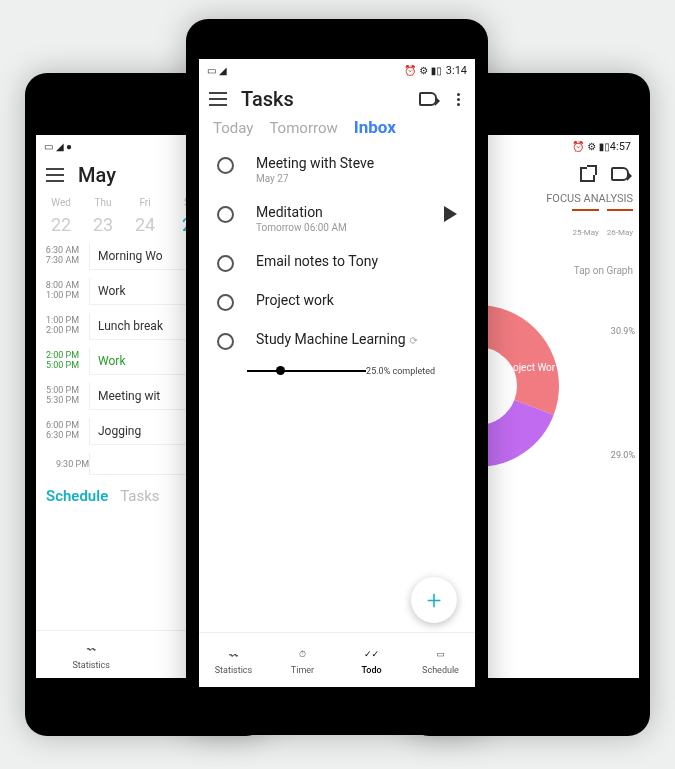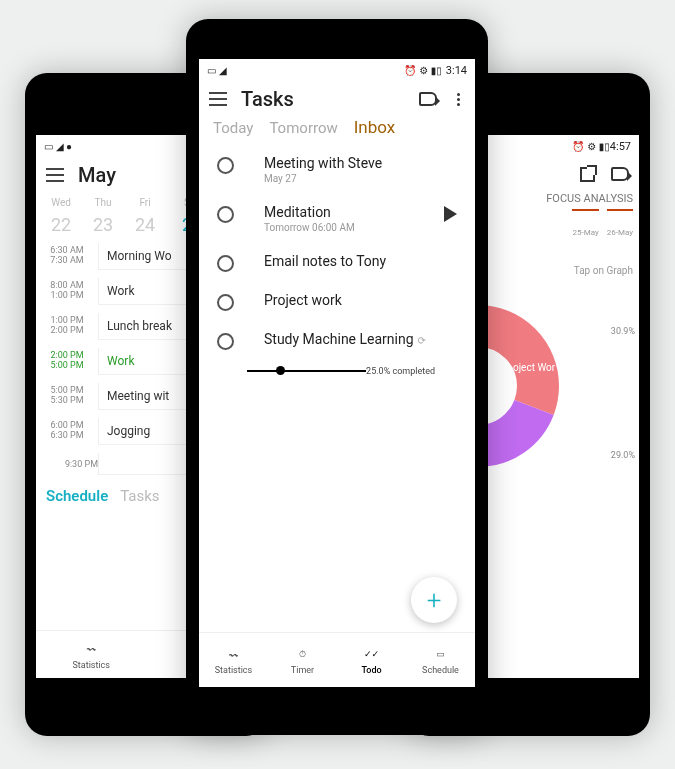--- a/index.html
+++ b/index.html
@@ -35,24 +35,24 @@
 .hamburger::before{top:0;} .hamburger span{top:6px;} .hamburger::after{bottom:0;}
 
 .dots{display:inline-flex;flex-direction:column;gap:2px;width:14px;align-items:center;}
 .dot{width:3px;height:3px;background:#333;border-radius:50%;}
 
 .tagicon{width:18px;height:14px;border:2px solid #333;border-radius:2px 6px 6px 2px;position:relative;display:inline-block;}
 .tagicon::after{content:"";position:absolute;right:-5px;top:2px;width:0;height:0;border-top:5px solid transparent;border-bottom:5px solid transparent;border-left:5px solid #333;}
 
 
 .ctabs{display:flex;gap:16px;padding:0 14px 8px;font-size:15px;color:#aaa;align-items:baseline;}
-.ctabs .active{color:#a16207;font-weight:400;font-size:17px;}
-
-
-.task{display:flex;align-items:flex-start;padding:10px 18px;gap:30px;}
+.ctabs .active{color:#3b82f6;font-weight:700;font-size:17px;}
+
+
+.task{display:flex;align-items:flex-start;padding:10px 18px;gap:22px;}
 .circle{width:17px;height:17px;border:2px solid #555;border-radius:50%;flex-shrink:0;margin-top:2px;}
 .task .body{flex:1;}
 .task .ttl{font-size:14px;color:#222;}
 .task .sub{font-size:10px;color:#999;margin-top:2px;}
 .play{width:0;height:0;border-top:8px solid transparent;border-bottom:8px solid transparent;border-left:13px solid #333;margin-top:2px;}
 .repeat{font-size:10px;color:#aaa;margin-left:4px;}
 
 .progress-wrap{padding:6px 40px 0 48px;display:flex;align-items:center;}
 .pbar{flex:1;height:2px;background:#000;position:relative;}
 .pknob{position:absolute;width:9px;height:9px;background:#000;border-radius:50%;top:-4px;left:24%;}
@@ -64,21 +64,21 @@
 .bitem{flex:1;display:flex;flex-direction:column;align-items:center;justify-content:center;gap:2px;font-size:9px;color:#555;}
 .bitem.active{color:#000;font-weight:500;}
 .bicon{height:18px;display:flex;align-items:center;justify-content:center;}
 
 
 .days{display:flex;padding:4px 8px;font-size:10px;color:#bbb;gap:8px;justify-content:flex-start;overflow:hidden;}
 .day{display:flex;flex-direction:column;align-items:center;gap:6px;min-width:34px;}
 .day .dn{font-size:18px;color:#ccc;}
 .day.cut .dn{color:#17b0c3;}
 .schedblock{display:flex;padding:4px 0;font-size:11px;}
-.schedblock .time{width:63px;font-size:9px;color:#888;text-align:center;padding:2px 0;border-right:1px solid #eee;}
+.schedblock .time{width:54px;font-size:9px;color:#888;text-align:center;padding:2px 0;border-right:1px solid #eee;}
 .schedblock .time.single{line-height:2;text-align:right;}
 .schedblock .evt{flex:1;padding:6px 8px;color:#333;font-size:12px;border-bottom:1px solid #f0f0f0;}
 .schedblock.work .time{color:#2a9c2a;}
 .schedblock.work .evt{color:#2a9c2a;}
 
 .ltabs{display:flex;gap:12px;padding:8px 10px;font-size:15px;color:#bbb;}
 .ltabs .active{color:#17b0c3;font-weight:600;}
 
 .lbtm{display:flex;border-top:1px solid #eee;}
 .lbtm .bitem{flex:0 0 50%;}

